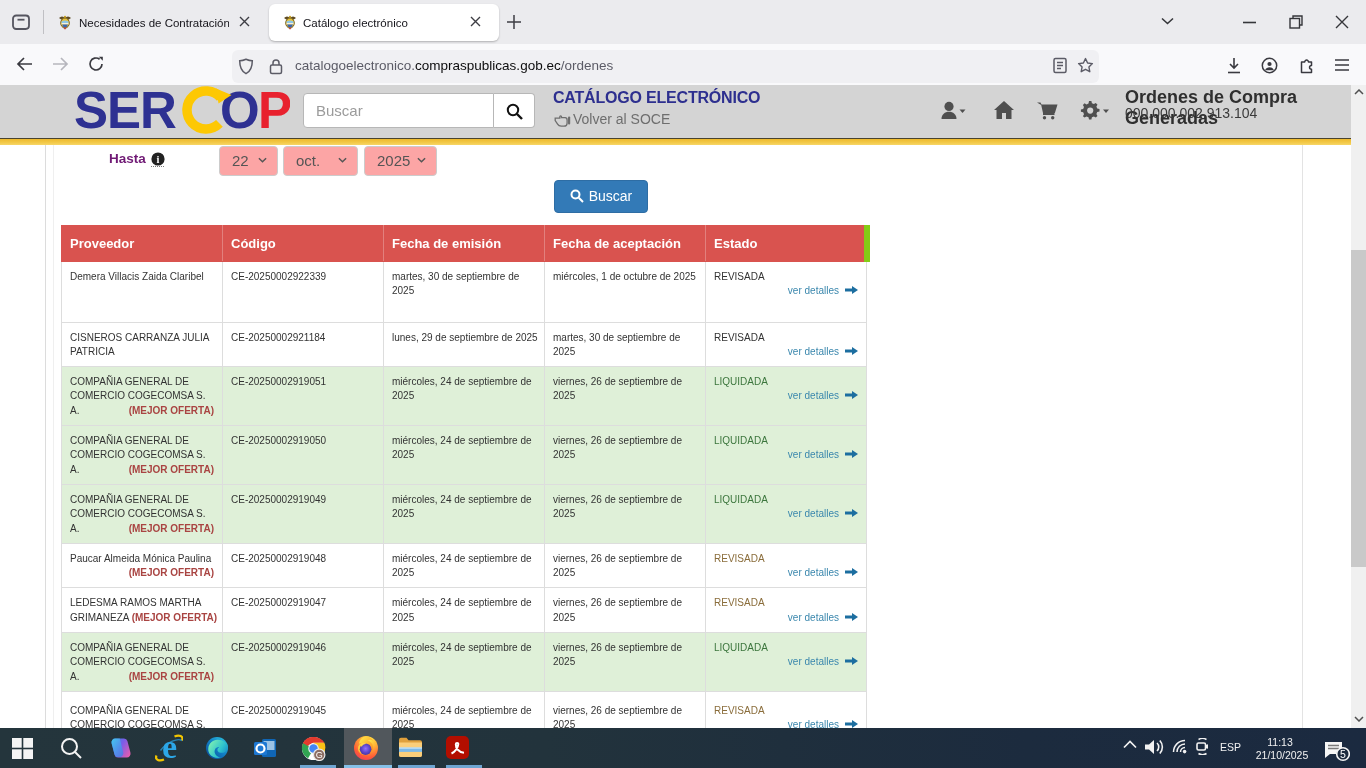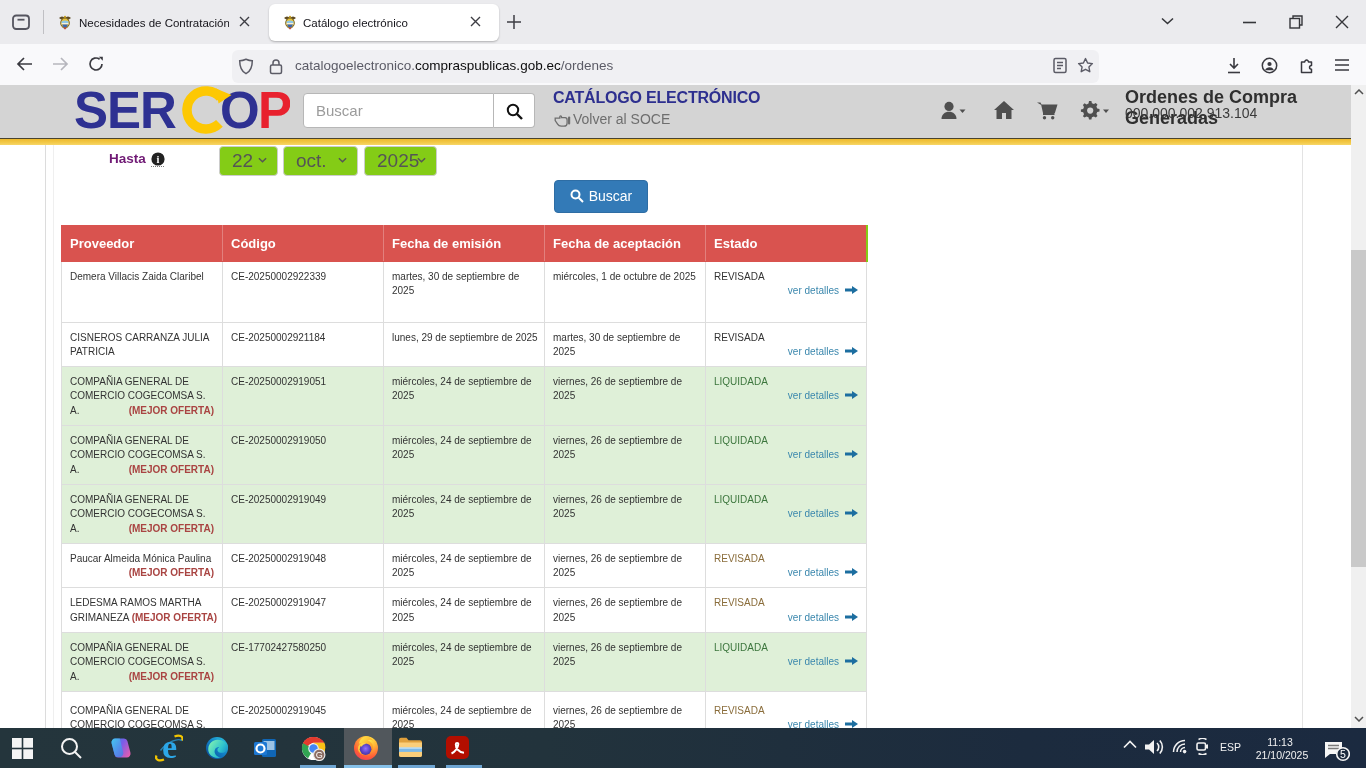--- a/index.html
+++ b/index.html
@@ -15,27 +15,27 @@
 .tabtitle { font-size:12px; color:#15141a; line-height:16px; }
 #urlpill { left:232px; top:50px; width:867px; height:33px; background:#f0f0f3; border-radius:6px; }
 .urltxt { font-size:13.5px; color:#5b5b66; }
 .urltxt b { font-weight:normal; color:#0c0c0d; }
 
 #shead { left:0; top:85px; width:1352px; height:53px; background:#d4d4d4; }
 #goldbar { left:0; top:138px; width:1352px; height:7px; border-top:1.5px solid #49432e; background:linear-gradient(180deg,#edb92d 0%,#f2c846 55%,#f7d667 100%); }
 #content { left:0; top:145px; width:1352px; height:583px; background:#fff; overflow:hidden; }
 .vline { position:absolute; top:0; bottom:0; width:1px; background:#dcdcdc; }
 
-.sel { position:absolute; height:30px; border:1px solid #ccc; border-radius:4px; background:#84cc16; color:#555; font-size:19px; line-height:28px; padding-left:12px; }
+.sel { position:absolute; height:30px; border:1px solid #ccc; border-radius:4px; background:#fca5a5; color:#555; font-size:15px; line-height:28px; padding-left:12px; }
 .selcar { position:absolute; top:12px; width:9px; height:6px; }
 
 #tbl { position:absolute; left:61px; top:80px; width:806px; border-collapse:collapse; table-layout:fixed; font-size:10px; line-height:14.3px; color:#333; }
 #tbl td, #tbl th { width:161px; vertical-align:top; padding:8px 8px 7px; border:1px solid #ddd; }
 #tbl th { background:#d9534f; color:#fff; font-size:13px; font-weight:bold; line-height:19px; text-align:left; border:1px solid #d9534f; border-right:1px solid #e2807d; height:36px; padding:8px 8px; }
-#tbl th.last { border-right:2px solid #84cc16; }
+#tbl th.last { border-right:6px solid #84cc16; }
 tr.grn td { background:#dff0d8; }
 #tbl tr:nth-child(2) td { padding-bottom:23px; }
 #tbl tr:last-child td { padding-top:12px; }
 .mo { color:#a94442; font-weight:bold; }
 .liq { color:#3c763d; }
 .rev { color:#8a6d3b; }
 .revd { color:#333; }
 .vd { text-align:right; color:#3a87ad; }
 .vd svg { vertical-align:-1px; margin-left:6px; }
 
@@ -435,21 +435,21 @@
                 <path d="M0 3.5h7V1l6 4-6 4V6.5H0z" fill="#1c6ea0"></path>
               </svg></div>
           </td>
         </tr>
   <tr class="grn">
           <td>
             <div>COMPAÑIA GENERAL DE</div>
             <div>COMERCIO COGECOMSA S.</div>
             <div>A.<span class="mo" style="float:right">(MEJOR OFERTA)</span></div>
           </td>
-          <td>CE-17702427580250</td>
+          <td>CE-20250002919046</td>
           <td>
             <div>miércoles, 24 de septiembre de</div>
             <div>2025</div>
           </td>
           <td>
             <div>viernes, 26 de septiembre de</div>
             <div>2025</div>
           </td>
           <td>
             <div class="liq">LIQUIDADA</div>

